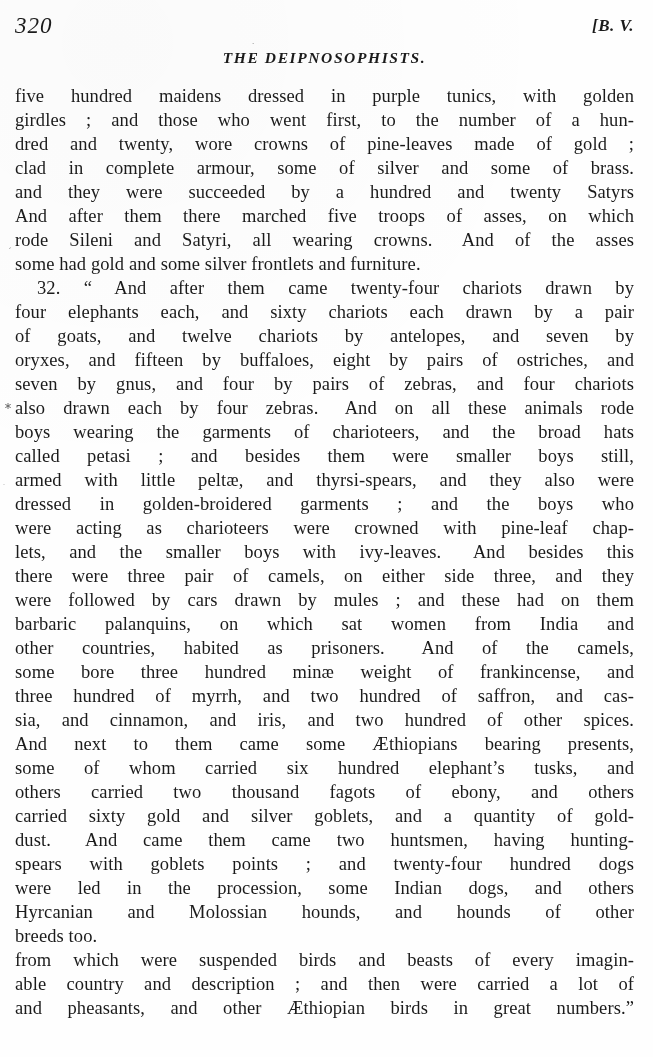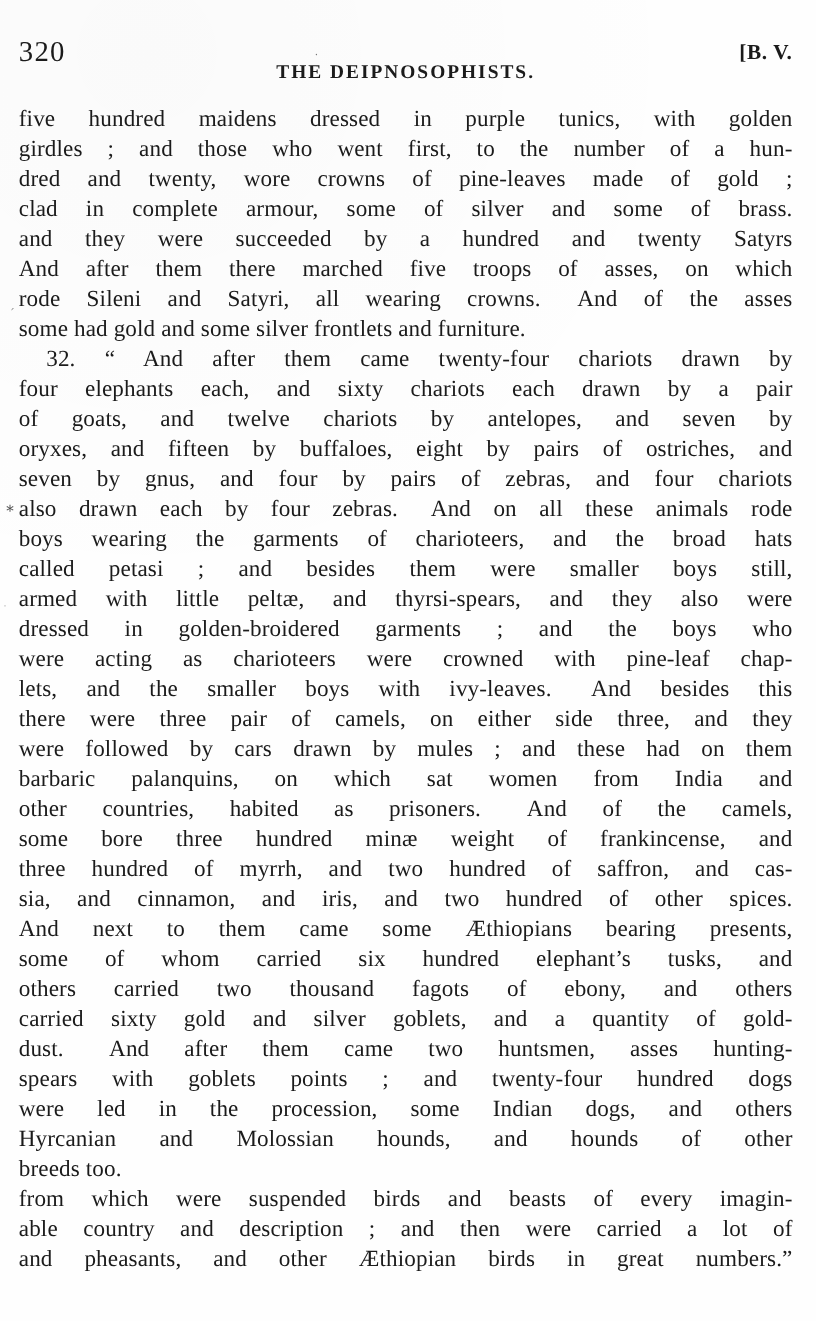--- a/index.html
+++ b/index.html
@@ -14,22 +14,23 @@
   .page {
     position: absolute;
     inset: 0;
     padding: 13px 19px 0 15px;
     background:
       radial-gradient(circle at 18% 4%, rgba(0,0,0,0.015), transparent 40%),
       #fefefe;
   }
   .header {
     display: flex;
-    align-items: center;
+    align-items: flex-start;
     line-height: 26px;
+    font-style: italic;
   }
   .pagenum {
     width: 100px;
     font-size: 23px;
     letter-spacing: 1px;
     font-weight: 500;
   }
   .title {
     flex: 1;
     text-align: center;
@@ -112,21 +113,21 @@
       <div class="line">were followed by cars drawn by mules ; and these had on them</div>
       <div class="line">barbaric palanquins, on which sat women from India and</div>
       <div class="line">other countries, habited as prisoners.  And of the camels,</div>
       <div class="line">some bore three hundred minæ weight of frankincense, and</div>
       <div class="line">three hundred of myrrh, and two hundred of saffron, and cas-</div>
       <div class="line">sia, and cinnamon, and iris, and two hundred of other spices.</div>
       <div class="line">And next to them came some Æthiopians bearing presents,</div>
       <div class="line">some of whom carried six hundred elephant’s tusks, and</div>
       <div class="line">others carried two thousand fagots of ebony, and others</div>
       <div class="line">carried sixty gold and silver goblets, and a quantity of gold-</div>
-      <div class="line">dust.  And after them came two huntsmen, asses hunting-</div>
+      <div class="line">dust.  And came them came two huntsmen, having hunting-</div>
       <div class="line">spears with goblets points ; and twenty-four hundred dogs</div>
       <div class="line">were led in the procession, some Indian dogs, and others</div>
       <div class="line">Hyrcanian and Molossian hounds, and hounds of other</div>
       <div class="line flush-left">breeds too.</div>
     </div>
 
     <div>
       <div class="line">from which were suspended birds and beasts of every imagin-</div>
       <div class="line">able country and description ; and then were carried a lot of</div>
       <div class="line">and pheasants, and other Æthiopian birds in great numbers.”</div>

